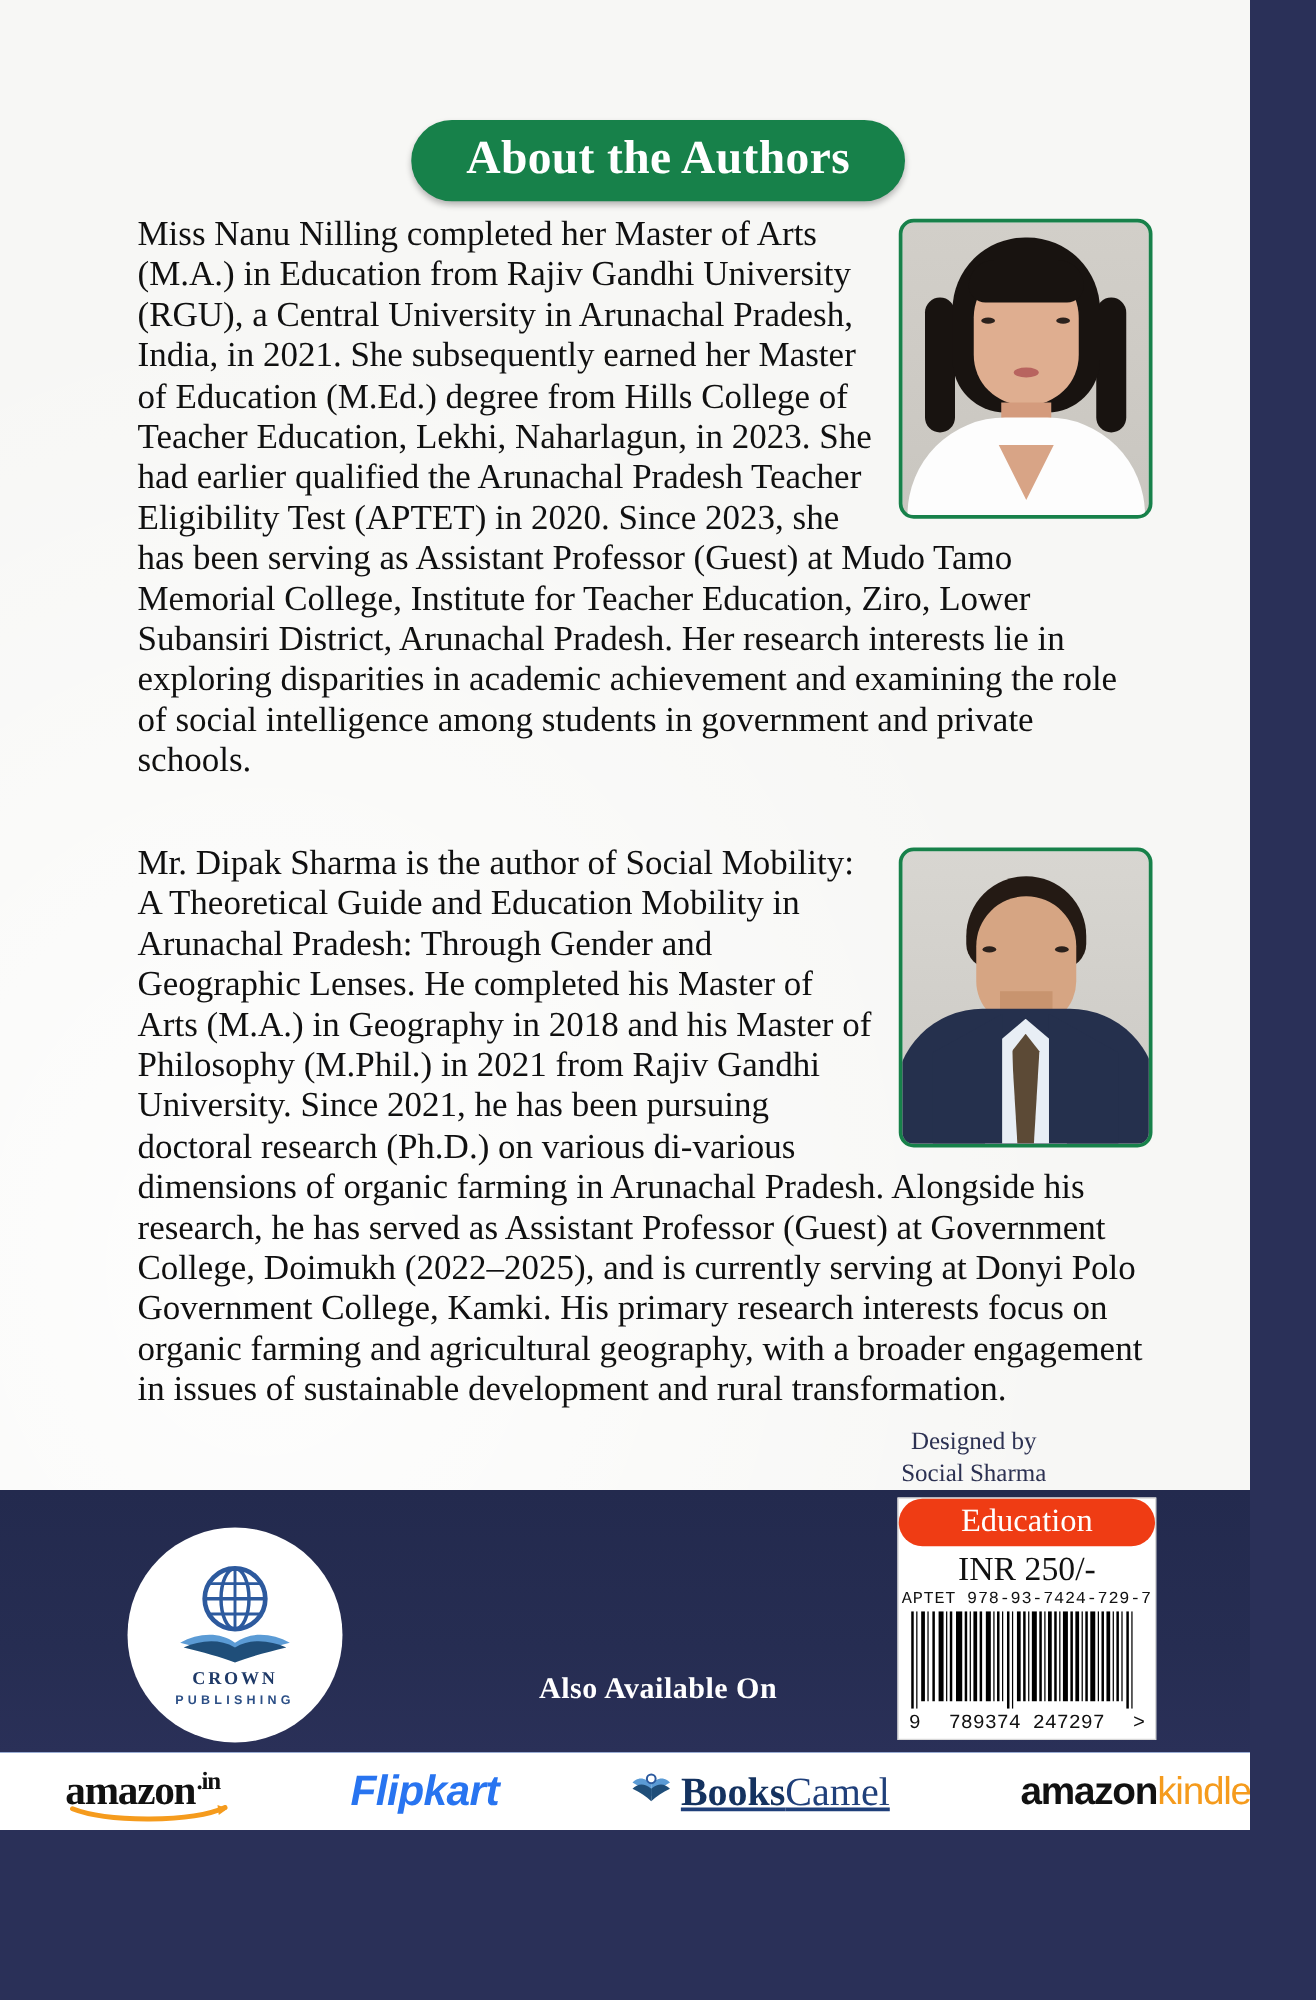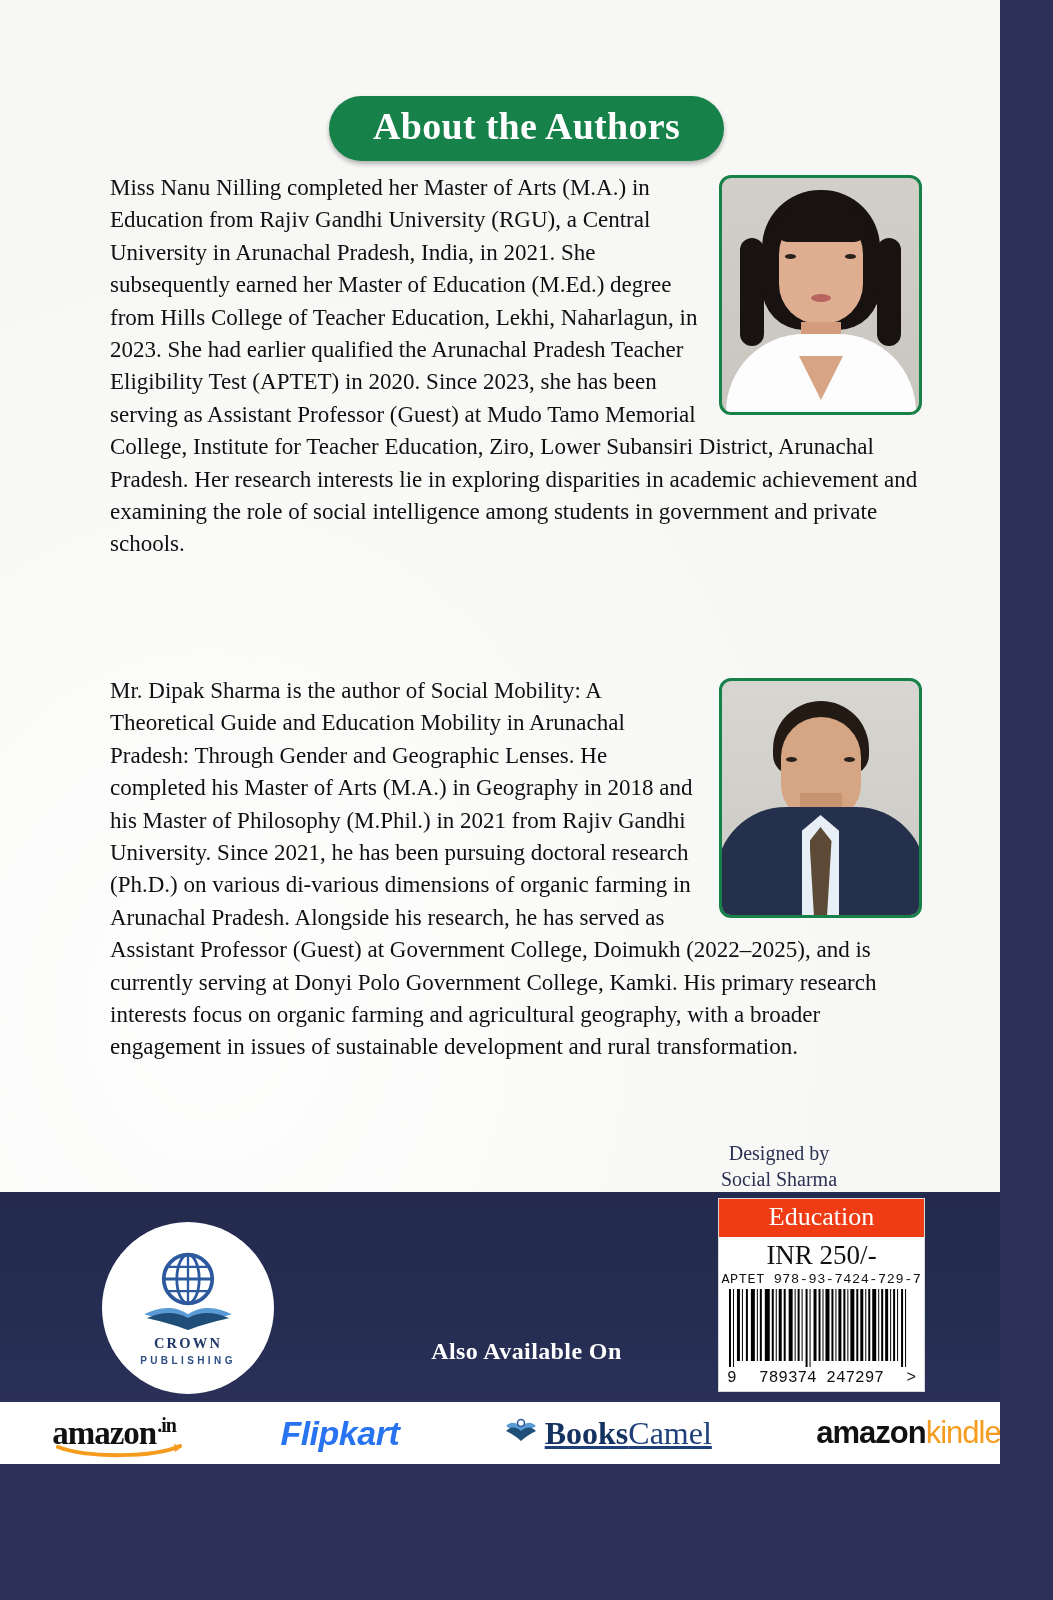--- a/index.html
+++ b/index.html
@@ -42,21 +42,21 @@
     line-height:1.05;
     box-shadow:0 3px 5px rgba(0,0,0,.28);
     font-family:"Liberation Serif", serif;
   }
 
   
   .bio {
     position:absolute;
     left:110px;
     width:812px;
-    font-size:23px;
+    font-size:28px;
     line-height:32.4px;
     text-align:justify;
     color:#101010;
     font-family:"Liberation Serif", serif;
   }
   .bio-1 { top:172px; }
   .bio-2 { top:675px; }
   .bio p { text-align:justify; }
   .bio p:last-child { text-align:left; }
 
@@ -181,20 +181,21 @@
   
   .isbn-box {
     position:absolute; left:718px; top:1198px;
     width:207px; background:#ffffff;
     border:1px solid #d8d8d8;
   }
   .isbn-cat {
     background:#ef3c14; color:#ffffff;
     text-align:center; font-size:26px; padding:3px 0 5px 0;
     font-family:"Liberation Serif", serif;
+    border-radius:19px;
   }
   .isbn-price {
     text-align:center; color:#111; font-size:27px; padding:3px 0 1px 0;
     font-family:"Liberation Serif", serif;
   }
   .isbn-num {
     text-align:center; color:#111; font-size:13.5px; letter-spacing:.6px;
     font-family:"Liberation Mono", monospace; padding-bottom:2px;
   }
   .barcode { padding:0 8px 2px 8px; }

